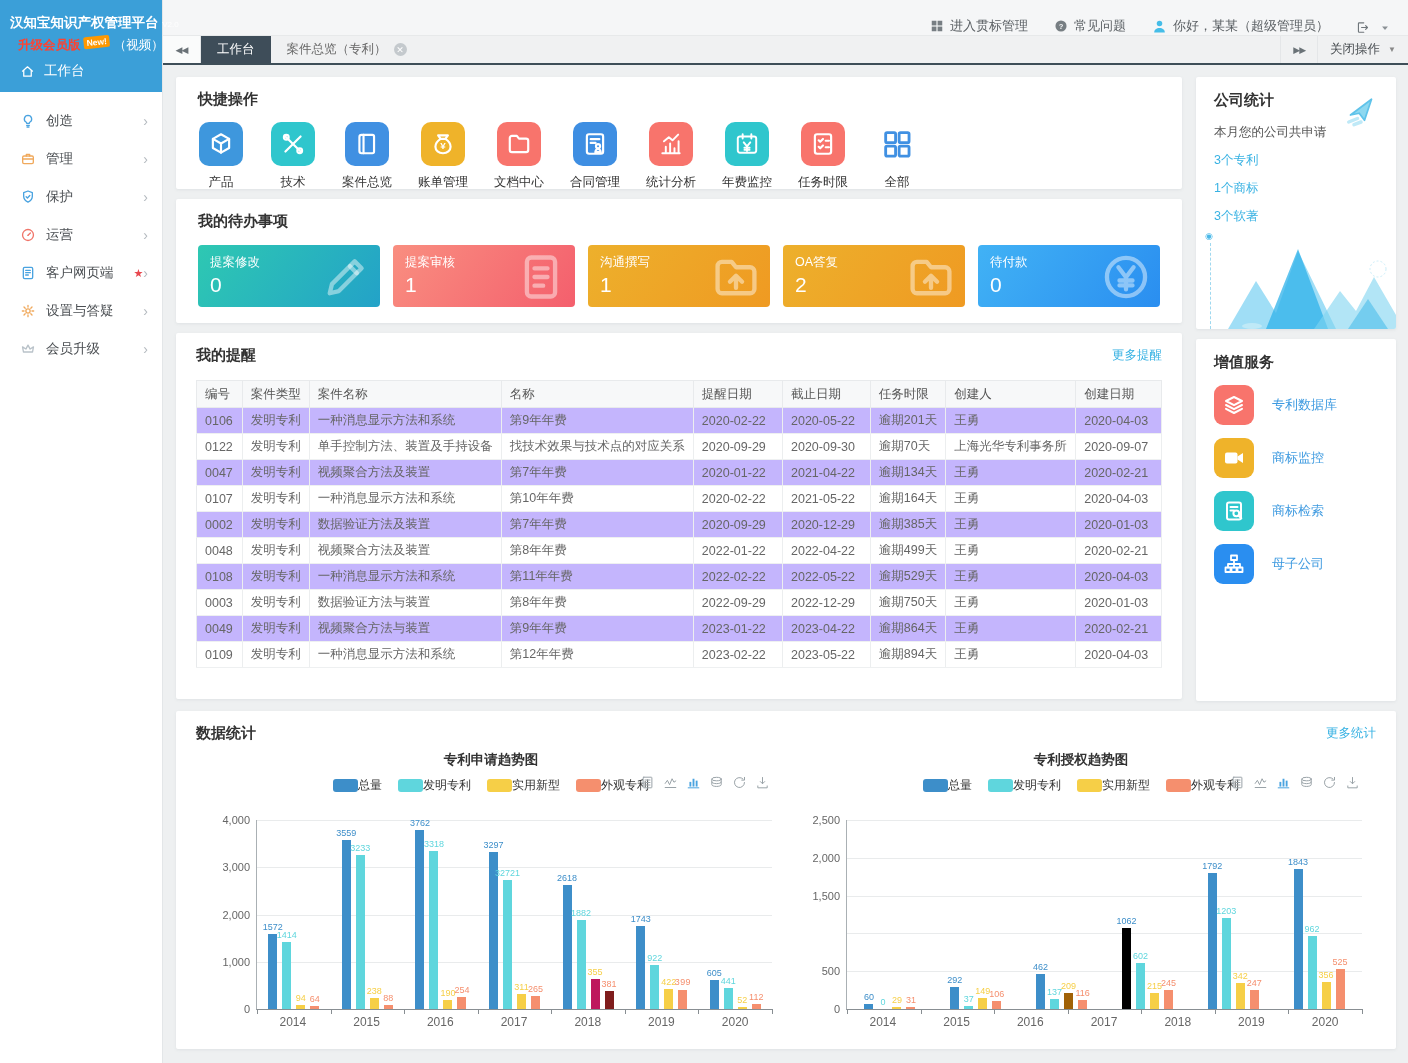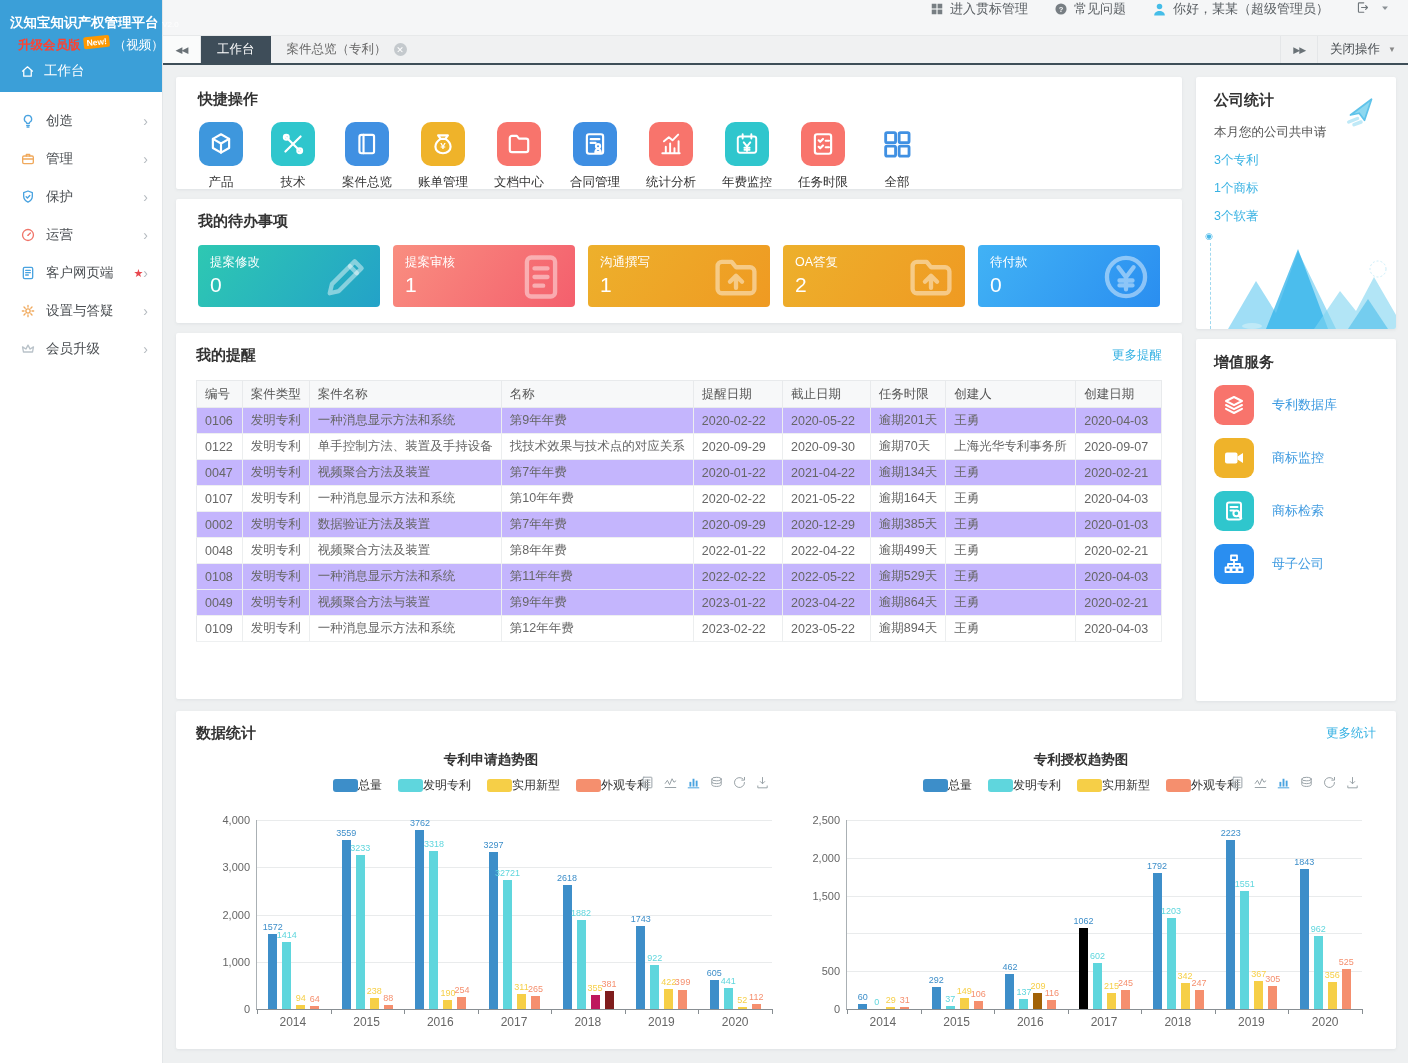--- a/index.html
+++ b/index.html
@@ -22,21 +22,21 @@
   .home-row .ic { width:15px; height:15px; color:#fff; }
   .menu { padding-top:10px; }
   .menu-item { display:flex; align-items:center; height:38px; padding:0 14px 0 20px; cursor:pointer; }
   .menu-item .ic { width:16px; height:16px; margin-right:10px; }
   .menu-item .lab { font-size:13.5px; color:#4a4e52; flex:1; white-space:nowrap; }
   .menu-item .star { color:#e8484f; font-size:11px; margin-left:3px; }
   .menu-item .chev { color:#b4babf; font-size:14px; }
 
   
   .topbar { position:absolute; left:163px; right:0; top:0; height:36px; background:#f5f6f7;
-    border-bottom:1px solid #e7e9ea; display:flex; align-items:flex-start; justify-content:flex-end;
+    border-bottom:1px solid #e7e9ea; display:flex; align-items:flex-end; justify-content:flex-end;
     gap:26px; padding-right:18px; font-size:13px; color:#5a5f63; }
   .tb-item { display:flex; align-items:center; gap:6px; cursor:pointer; }
   .tb-item .ic { width:14px; height:14px; color:#777e83; }
   .tb-user .ic { width:15px; height:15px; color:#45bde8; }
   .tb-icons { display:flex; align-items:center; gap:10px; }
   .tb-icons .ic { width:15px; height:15px; color:#6f767b; }
   .tb-icons .caret { width:10px; height:10px; color:#8a9095; }
 
   
   .tabbar { position:absolute; left:163px; right:0; top:36px; height:29px; background:#f0f1f2;
@@ -564,20 +564,31 @@
                 <td>0108</td>
                 <td>发明专利</td>
                 <td>一种消息显示方法和系统</td>
                 <td>第11年年费</td>
                 <td>2022-02-22</td>
                 <td>2022-05-22</td>
                 <td>逾期529天</td>
                 <td>王勇</td>
                 <td>2020-04-03</td>
               </tr>
+              <tr>
+                <td>0003</td>
+                <td>发明专利</td>
+                <td>数据验证方法与装置</td>
+                <td>第8年年费</td>
+                <td>2022-09-29</td>
+                <td>2022-12-29</td>
+                <td>逾期750天</td>
+                <td>王勇</td>
+                <td>2020-01-03</td>
+              </tr>
               <tr class="odd">
                 <td>0049</td>
                 <td>发明专利</td>
                 <td>视频聚合方法与装置</td>
                 <td>第9年年费</td>
                 <td>2023-01-22</td>
                 <td>2023-04-22</td>
                 <td>逾期864天</td>
                 <td>王勇</td>
                 <td>2020-02-21</td>
@@ -819,21 +830,21 @@
                   <span class="bval" style="color: rgb(245, 143, 110);">265</span>
                 </div>
               </div>
               <div class="cgroup">
                 <div class="bar" style="height: 124px; background: rgb(61, 142, 201);">
                   <span class="bval" style="color: rgb(61, 142, 201);">2618</span>
                 </div>
                 <div class="bar" style="height: 89px; background: rgb(95, 214, 221);">
                   <span class="bval" style="color: rgb(95, 214, 221);">1882</span>
                 </div>
-                <div class="bar" style="height: 14px; background: #be185d;">
+                <div class="bar" style="height: 30px; background: #be185d;">
                   <span class="bval" style="color: rgb(246, 207, 71);">355</span>
                 </div>
                 <div class="bar" style="height: 18px; background: #7f1d1d;">
                   <span class="bval" style="color: rgb(245, 143, 110);">381</span>
                 </div>
               </div>
               <div class="cgroup">
                 <div class="bar" style="height: 83px; background: rgb(61, 142, 201);">
                   <span class="bval" style="color: rgb(61, 142, 201);">1743</span>
                 </div>
@@ -1018,34 +1029,20 @@
                   <span class="bval" style="color: rgb(95, 214, 221);">1203</span>
                 </div>
                 <div class="bar" style="height: 26px; background: rgb(246, 207, 71);">
                   <span class="bval" style="color: rgb(246, 207, 71);">342</span>
                 </div>
                 <div class="bar" style="height: 19px; background: rgb(245, 143, 110);">
                   <span class="bval" style="color: rgb(245, 143, 110);">247</span>
                 </div>
               </div>
               <div class="cgroup">
-                <div class="bar" style="height: 169px; background: rgb(61, 142, 201);">
-                  <span class="bval" style="color: rgb(61, 142, 201);">2223</span>
-                </div>
-                <div class="bar" style="height: 118px; background: rgb(95, 214, 221);">
-                  <span class="bval" style="color: rgb(95, 214, 221);">1551</span>
-                </div>
-                <div class="bar" style="height: 28px; background: rgb(246, 207, 71);">
-                  <span class="bval" style="color: rgb(246, 207, 71);">367</span>
-                </div>
-                <div class="bar" style="height: 23px; background: rgb(245, 143, 110);">
-                  <span class="bval" style="color: rgb(245, 143, 110);">305</span>
-                </div>
-              </div>
-              <div class="cgroup">
                 <div class="bar" style="height: 140px; background: rgb(61, 142, 201);">
                   <span class="bval" style="color: rgb(61, 142, 201);">1843</span>
                 </div>
                 <div class="bar" style="height: 73px; background: rgb(95, 214, 221);">
                   <span class="bval" style="color: rgb(95, 214, 221);">962</span>
                 </div>
                 <div class="bar" style="height: 27px; background: rgb(246, 207, 71);">
                   <span class="bval" style="color: rgb(246, 207, 71);">356</span>
                 </div>
                 <div class="bar" style="height: 40px; background: rgb(245, 143, 110);">

